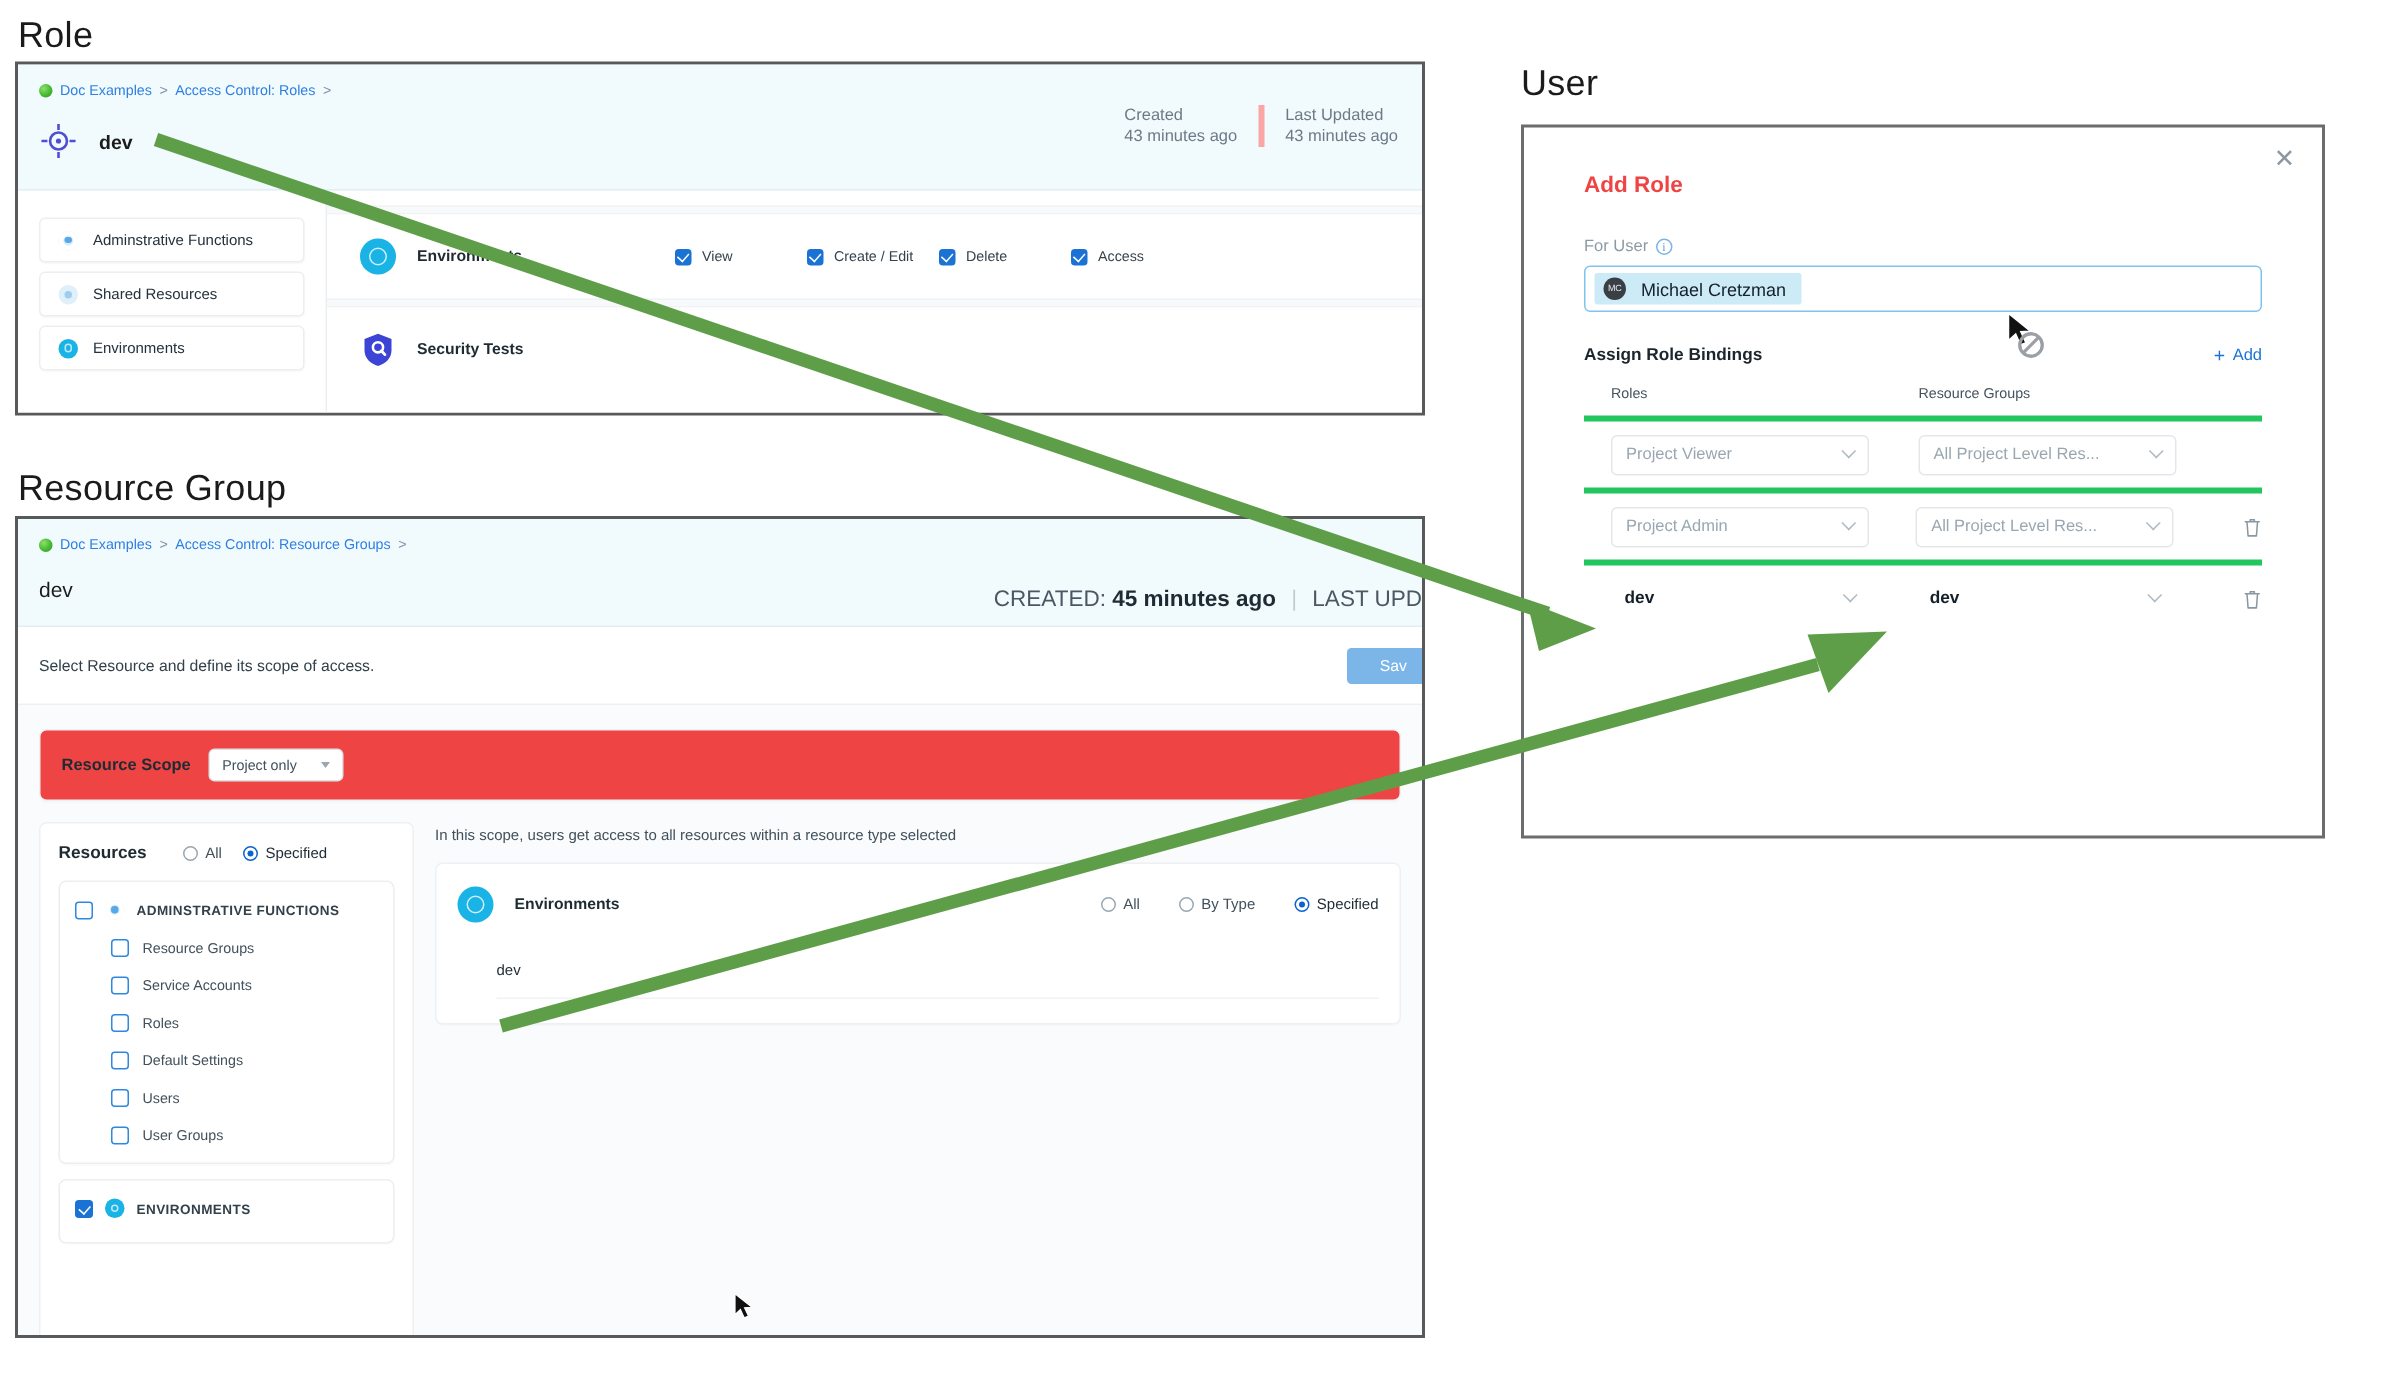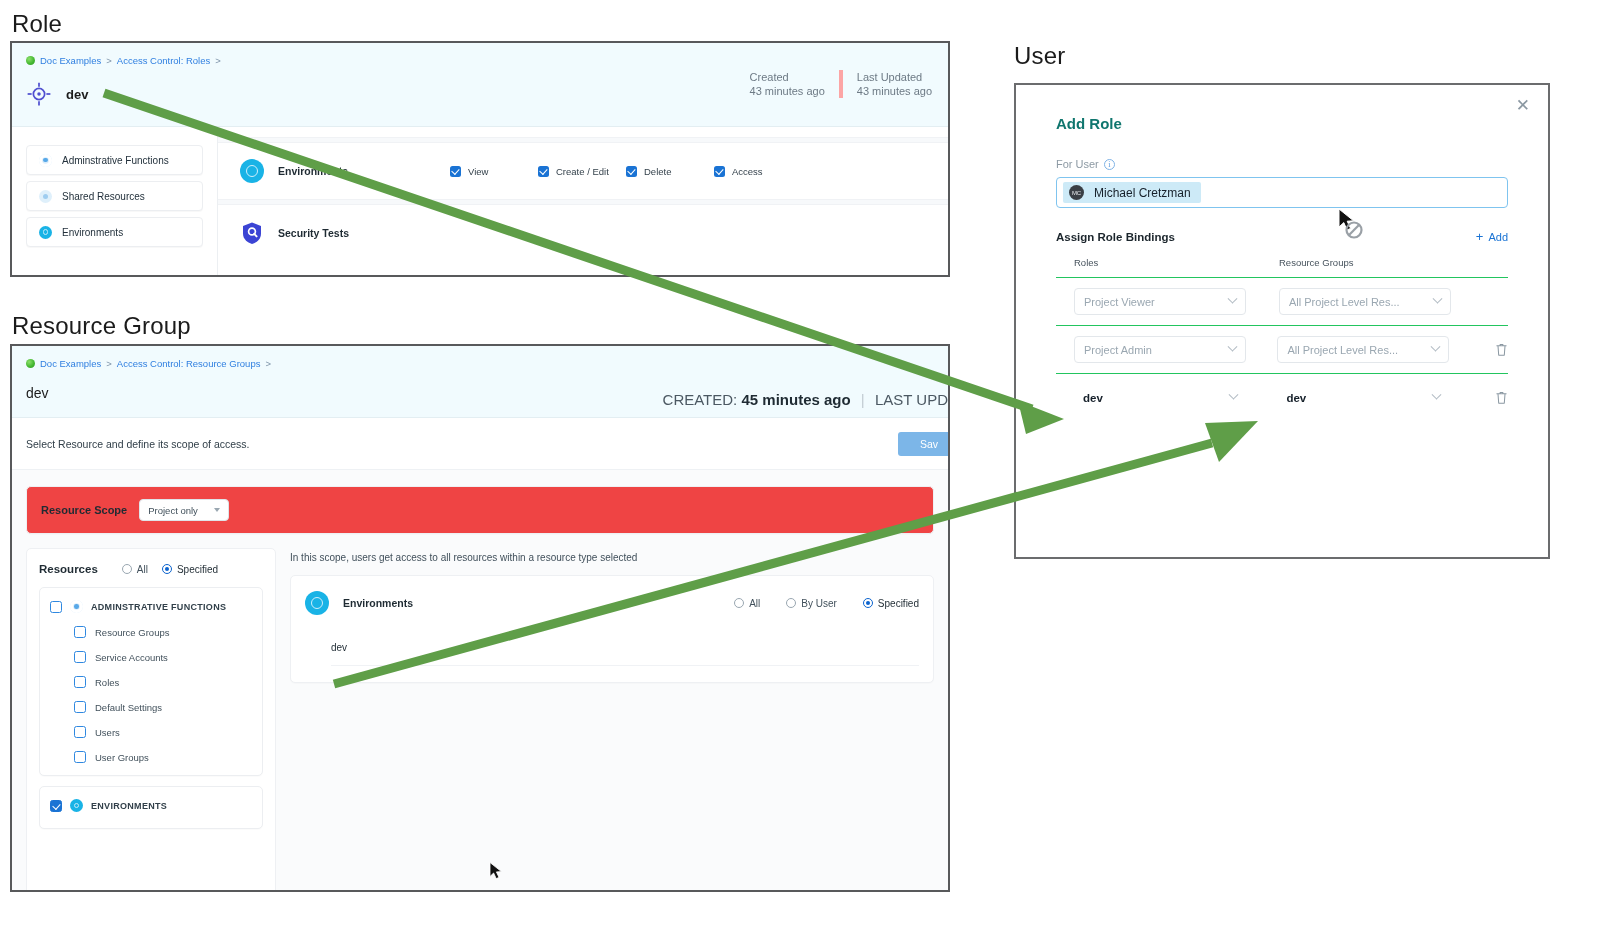--- a/index.html
+++ b/index.html
@@ -182,21 +182,21 @@
   #env-scope-radios { display:flex; gap: 26px; margin-left: auto; }
   #env-scope-list { padding: 6px 14px 16px 40px; border-top: 0; }
   .env-item { font-size: 10px; color:#1f2b33; padding: 6px 0 12px 0; border-bottom: 1px solid #f0f2f5;}
 
   
   #dlg { padding: 30px 40px 0 40px; position: relative; height: 100%; }
   #dlg-close {
     position:absolute; right: 18px; top: 12px; font-size: 17px; color:#8b98a2; line-height:1;
     background:none;border:none;cursor:pointer;
   }
-  #dlg-title { font-size: 15px; font-weight: 700; color:#0f766e; margin-bottom: 26px; }
+  #dlg-title { font-size: 15px; font-weight: 700; color:#ef4444; margin-bottom: 26px; }
   #for-user-label { display:flex; align-items:center; gap:5px; font-size:11px; color:#8d9aa4; margin-bottom: 7px;}
   .info-i {
     width:11px;height:11px;border-radius:50%;border:1px solid #7fb3e6;color:#5a9be0;
     font-size:8px; display:flex;align-items:center;justify-content:center; font-family:"Liberation Serif", serif;
   }
   #user-field {
     border:1px solid #7fc4ef; border-radius:4px; height: 31px;
     display:flex; align-items:center; padding: 0 6px; background:#fff;
   }
   .chip { display:flex; align-items:center; gap:10px; background:#cdeaf7; border-radius:2px; padding: 3px 10px 3px 6px;}
@@ -211,21 +211,21 @@
   #add-btn { margin-left:auto; display:flex; align-items:center; gap:5px; font-size:11px; color:#1a73d4; background:none;border:none;cursor:pointer;}
   #add-btn .plus { font-size: 13px; line-height: 1; }
 
   #bind-table { width: 100%; }
   .bind-head-row { display:flex; padding: 0 0 9px 18px; }
   .bind-head-row .th { font-size: 9.5px; color:#46525c; }
   .th-roles { width: 205px; }
   .th-rg { flex:1; }
   .bind-row {
     display:flex; align-items:center; height: 48px;
-    border-top: 1px solid #22c55e; padding-left: 18px;
+    border-top: 4px solid #22c55e; padding-left: 18px;
   }
   .cell-roles { width: 205px; }
   .cell-rg { width: 185px; }
   .cell-del { flex:1; display:flex; justify-content:flex-start; padding-left: 34px;}
   .sel-dis {
     border:1px solid #e3e7eb; border-radius:4px; height:27px; background:#fff;
     display:flex; align-items:center; padding: 0 9px; width: 172px;
   }
   .sel-dis .txt { font-size: 11px; color:#9aa7b1; }
   .sel-dis .cv { margin-left:auto; }
@@ -446,21 +446,21 @@
             <div id="env-scope-head">
               <span class="pico pico-env" style="margin-right:14px"></span>
               <span class="perm-label">Environments</span>
               <div id="env-scope-radios">
                 <label class="radio">
                   <span class="rdot"></span>
                   <span class="rlab">All</span>
                 </label>
                 <label class="radio">
                   <span class="rdot"></span>
-                  <span class="rlab">By User</span>
+                  <span class="rlab">By Type</span>
                 </label>
                 <label class="radio on">
                   <span class="rdot on"></span>
                   <span class="rlab">Specified</span>
                 </label>
               </div>
             </div>
             <div id="env-scope-list">
               <div class="env-item">dev</div>
             </div>

